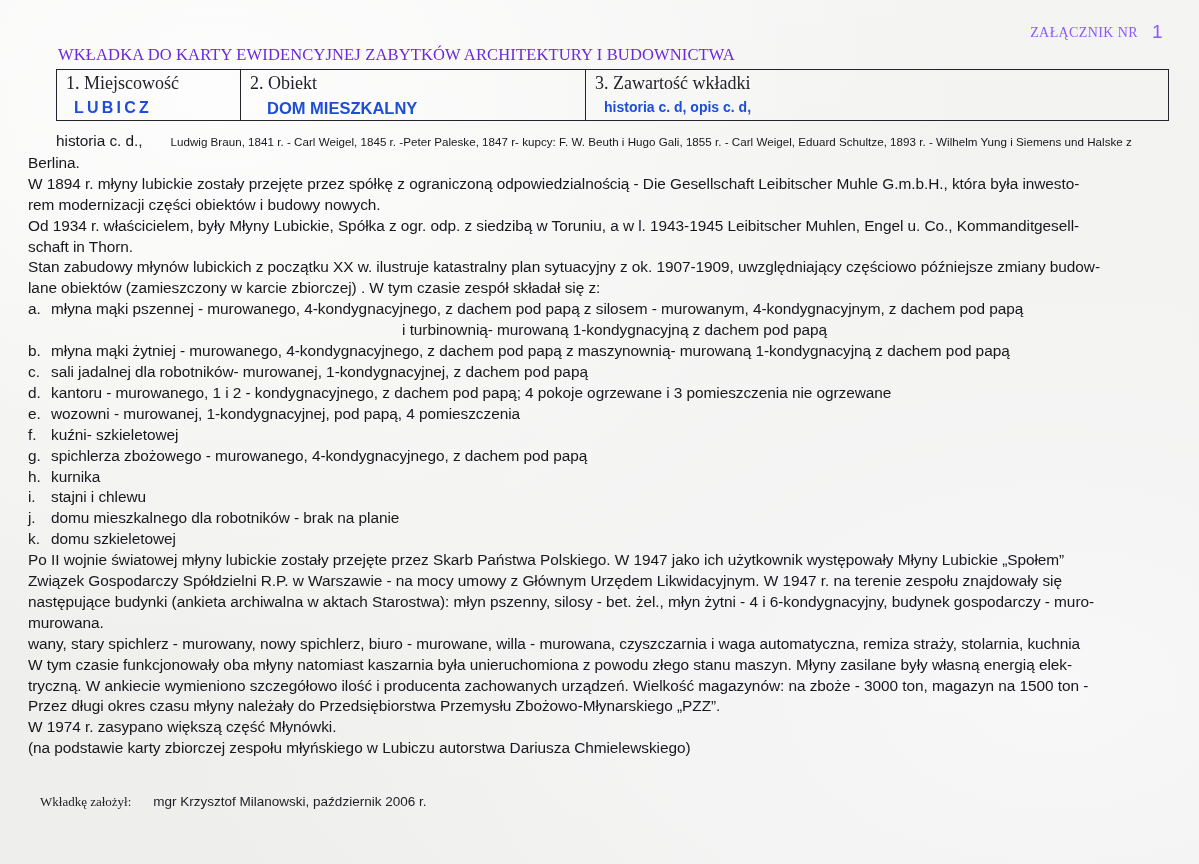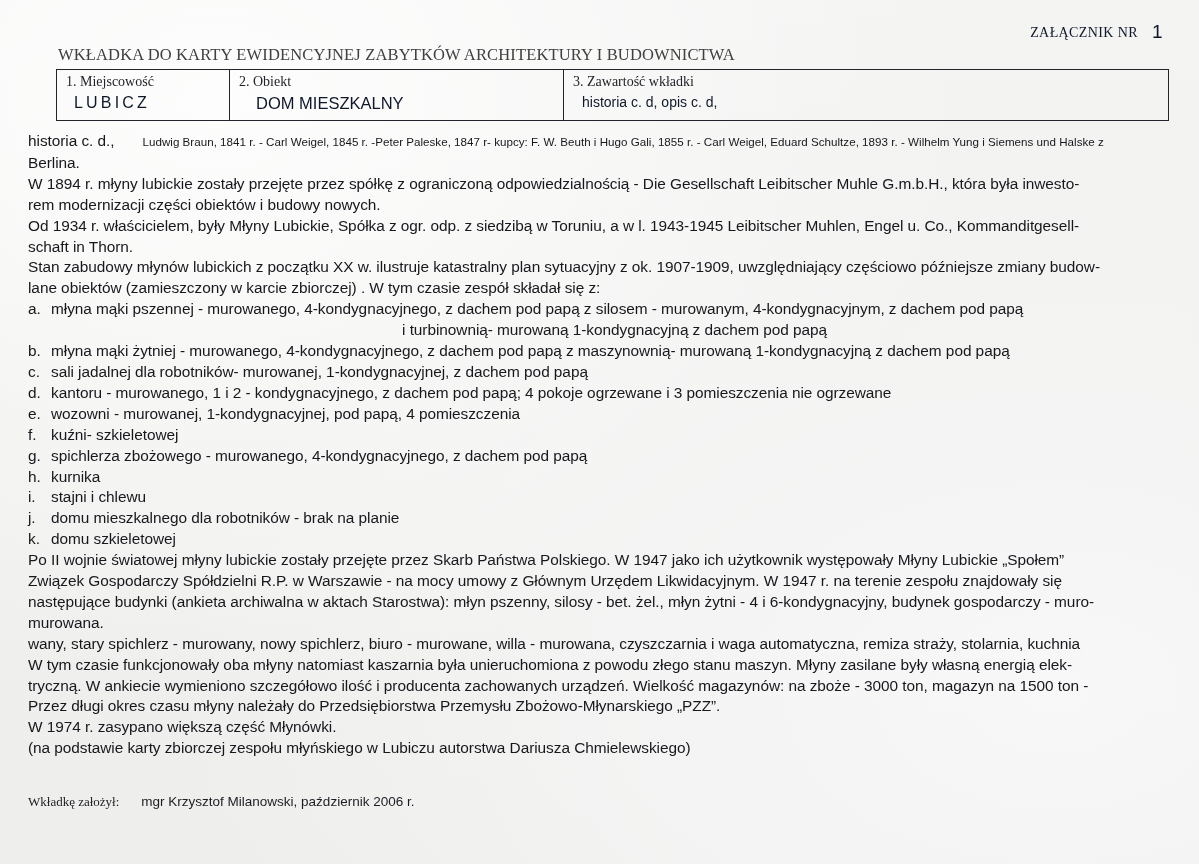--- a/index.html
+++ b/index.html
@@ -32,76 +32,77 @@
   
   .annex {
     position: absolute;
     top: 20px;
     left: 0;
     width: 1163px;
     text-align: right;
     font-family: "Liberation Serif", serif;
     font-size: 14px;
     letter-spacing: 0.4px;
-    color: #0f172a;
+    color: #8b5cf6;
     white-space: nowrap;
   }
   .annex .annex-num {
     font-family: "Liberation Sans", sans-serif;
     font-size: 19px;
     margin-left: 14px;
     position: relative;
     top: 1px;
   }
 
   
   .headline {
     position: absolute;
     top: 45px;
     left: 58px;
     font-family: "Liberation Serif", serif;
     font-size: 16.5px;
     letter-spacing: 0.15px;
-    color: #404040;
+    color: #6d28d9;
     white-space: nowrap;
   }
 
   
   .hdr-table {
     position: absolute;
     top: 69px;
     left: 56px;
     width: 1113px;
     height: 52px;
     border: 1.6px solid #23232c;
     box-sizing: border-box;
     display: flex;
   }
   .hdr-cell {
     box-sizing: border-box;
     padding: 4px 0 0 9px;
     position: relative;
     overflow: hidden;
   }
-  .hdr-cell + .hdr-cell { border-left: 1.6px solid #23232c; }
+  .hdr-cell + .hdr-cell { border-left: 1.6px solid #23232c; margin-left: 11px; }
   .c1 { width: 172px; }
   .c2 { width: 334px; }
   .c3 { flex: 1; }
   .hdr-label {
     font-family: "Liberation Serif", serif;
-    font-size: 14px;
+    font-size: 18px;
     color: #22222b;
     line-height: 1.1;
     white-space: nowrap;
   }
   .hdr-value {
     font-size: 17px;
-    color: #0f172a;
+    color: #1d4ed8;
     margin-top: 5px;
     white-space: nowrap;
+    font-weight: bold;
   }
   .v-lubicz { letter-spacing: 3.2px; padding-left: 8px; font-size: 16px; }
   .v-obiekt { padding-left: 17px; font-size: 16.5px; }
   .v-zawart { padding-left: 9px; font-size: 14px; }
 
   
   .body-area {
     position: absolute;
     top: 131px;
     left: 28px;
@@ -109,21 +110,21 @@
   }
   .ln {
     font-size: 15.4px;
     line-height: 20.9px;
     color: #17171d;
     white-space: nowrap;
     letter-spacing: -0.05px;
   }
   
   .ln-hist { display: flex; align-items: baseline; }
-  .hist-label { font-size: 15.4px; }
+  .hist-label { font-size: 15.4px; margin-left: 28px; }
   .hist-small {
     font-size: 11.6px;
     margin-left: 28px;
     letter-spacing: 0.02px;
     position: relative;
     top: -0.5px;
   }
 
   
   .li {
@@ -136,21 +137,21 @@
   }
   .li-mark {
     width: 23px;
     flex: 0 0 23px;
   }
   .li-cont { padding-left: 23px; text-align: center; }
 
   
   .footer {
     position: absolute;
-    left: 28px;
+    left: 40px;
     top: 792px;
     width: 1100px;
   }
   .f-ln {
     font-family: "Liberation Serif", serif;
     font-size: 13px;
     line-height: 19px;
     color: #1d1d25;
     white-space: nowrap;
   }

